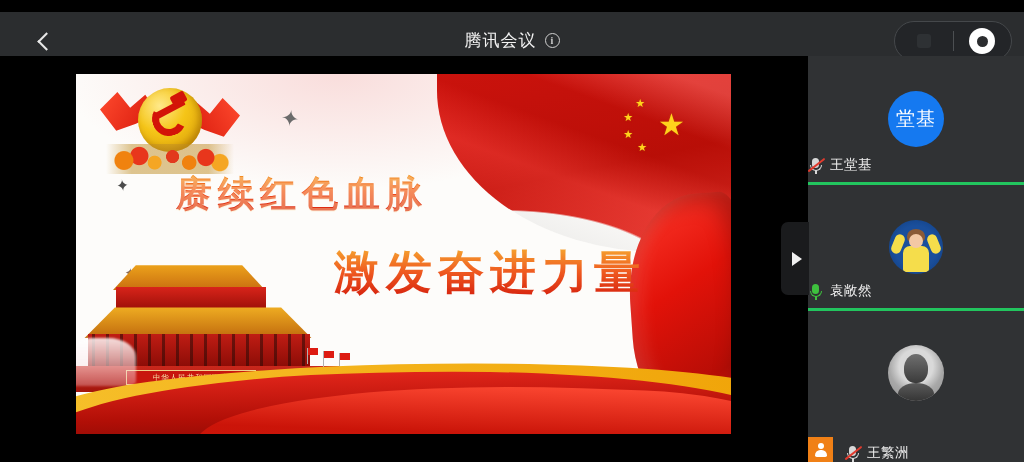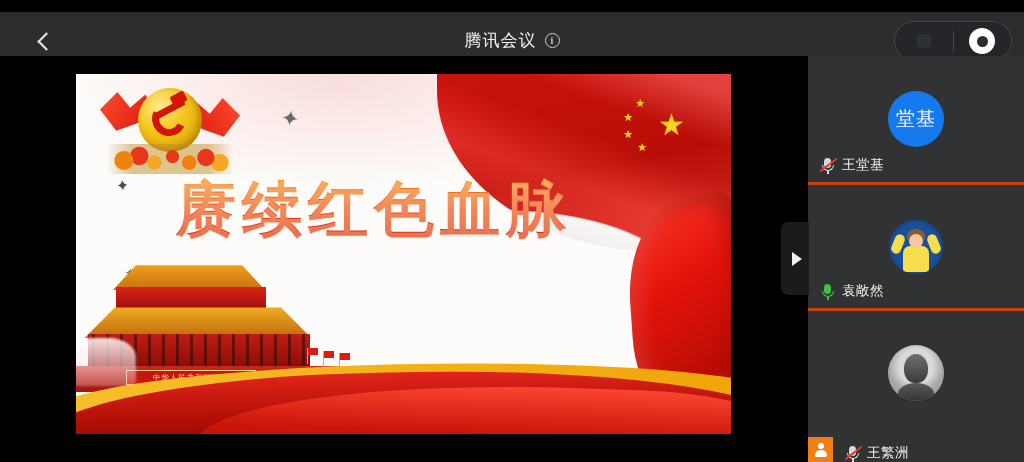--- a/index.html
+++ b/index.html
@@ -143,21 +143,21 @@
   
   .crane { position: absolute; color: #4b4b4b; font-size: 16px; line-height: 1; }
   .crane.c1 { left: 205px; top: 34px; font-size: 22px; transform: rotate(8deg); color:#6b6b6b; }
   .crane.c2 { left: 40px;  top: 104px; font-size: 16px; transform: rotate(-6deg); }
   .crane.c3 { left: 48px;  top: 192px; font-size: 14px; transform: rotate(10deg); color:#8a6a55; }
 
   
   .line1 {
     position: absolute; left: 100px; top: 96px;
     font-family: "DejaVu Serif", "Liberation Serif", serif;
-    font-size: 60px; font-weight: bold; letter-spacing: 6px;
+    font-size: 36px; font-weight: bold; letter-spacing: 6px;
     background: linear-gradient(180deg,#f5a623 0%, #ee4d1f 45%, #cf1209 100%);
     -webkit-background-clip: text; background-clip: text; color: transparent;
     text-shadow: 0 1px 0 rgba(255,230,180,.4);
   }
   .line2 {
     position: absolute; left: 258px; top: 168px;
     font-family: "DejaVu Serif", "Liberation Serif", serif;
     font-size: 46px; font-weight: bold; letter-spacing: 6px;
     background: linear-gradient(180deg,#f7b733 0%, #ef5a20 48%, #cf1209 100%);
     -webkit-background-clip: text; background-clip: text; color: transparent;
@@ -244,21 +244,21 @@
   }
   .tri { width: 0; height: 0; border-left: 10px solid #f0f0f0;
          border-top: 7px solid transparent; border-bottom: 7px solid transparent; margin-left: 3px; }
 
   
   .panel {
     position: absolute; left: 808px; top: 56px; width: 216px; height: 378px;
     background: #701a75;
   }
   .tile { position: relative; width: 216px; height: 126px; background: #303234; }
-  .tile + .tile { border-top: 3px solid #c2410c; }
+  .tile + .tile { border-top: 3px solid #22c55e; }
   .tile-av { position: absolute; left: 0; top: 0; width: 100%; height: 100%;
              display: flex; align-items: center; justify-content: center; }
   .av-circle {
     width: 56px; height: 56px; border-radius: 50%;
     display: flex; align-items: center; justify-content: center;
     font-size: 19px; color: #fff; letter-spacing: 1px;
   }
   .av-photo {
     width: 56px; height: 56px; border-radius: 50%; overflow: hidden; position: relative;
     background: radial-gradient(circle at 50% 38%, #d9d9d9 0 38%, #a8a8a8 60%, #8e8e8e 100%);
@@ -281,21 +281,21 @@
   .av-kid .kid-face { position:absolute; left:20px; top:14px; width:14px; height:14px;
         background:#f3c8a4; border-radius:50%; }
   .av-kid .kid-body { position:absolute; left:14px; top:26px; width:26px; height:26px;
         background:#f5dd4b; border-radius:7px 7px 3px 3px; }
   .av-kid .arm-l { position:absolute; left:4px;  top:14px; width:10px; height:20px;
         background:#f5dd4b; border-radius:5px; transform: rotate(22deg); }
   .av-kid .arm-r { position:absolute; right:4px; top:14px; width:10px; height:20px;
         background:#f5dd4b; border-radius:5px; transform: rotate(-22deg); }
   .tile-footer {
     position: absolute; left: 0; bottom: 6px; width: 100%; height: 22px;
-    display: flex; align-items: center; gap: 7px; padding-left: 12px; text-align: right;
+    display: flex; align-items: center; gap: 7px;  text-align: right;
   }
   .pname { color: #f0f0f0; font-size: 13.5px; letter-spacing: .5px; }
 
   
   .mic { position: relative; width: 15px; height: 17px; flex: 0 0 15px; }
   .mic .cap { position: absolute; left: 4px; top: 1px; width: 7px; height: 10px; border-radius: 3.5px; }
   .mic .arc { position: absolute; left: 1.5px; top: 8px; width: 12px; height: 6px;
               border: 1.5px solid; border-top: none; border-radius: 0 0 7px 7px; }
   .mic .stem { position: absolute; left: 7px; top: 13.5px; width: 1.6px; height: 3.5px; }
   .mic.on .cap { background: #3ec13e; }
@@ -388,20 +388,21 @@
           <div class="hammer"></div>
         </div>
         <div class="flowers"></div>
       </div>
 
       <span class="crane c1">✦</span>
       <span class="crane c2">✦</span>
       <span class="crane c3">✦</span>
 
       <div class="line1">赓续红色血脉</div>
+      <div class="line2">激发奋进力量</div>
 
       <div class="tiananmen">
         <div class="tm-roof1"></div>
         <div class="tm-body1"></div>
         <div class="tm-roof2"></div>
         <div class="tm-body2"></div>
         <div class="tm-cols"></div>
         <div class="tm-base"></div>
         <div class="tm-banner">中华人民共和国万岁</div>
         <div class="tm-fountain"></div>

